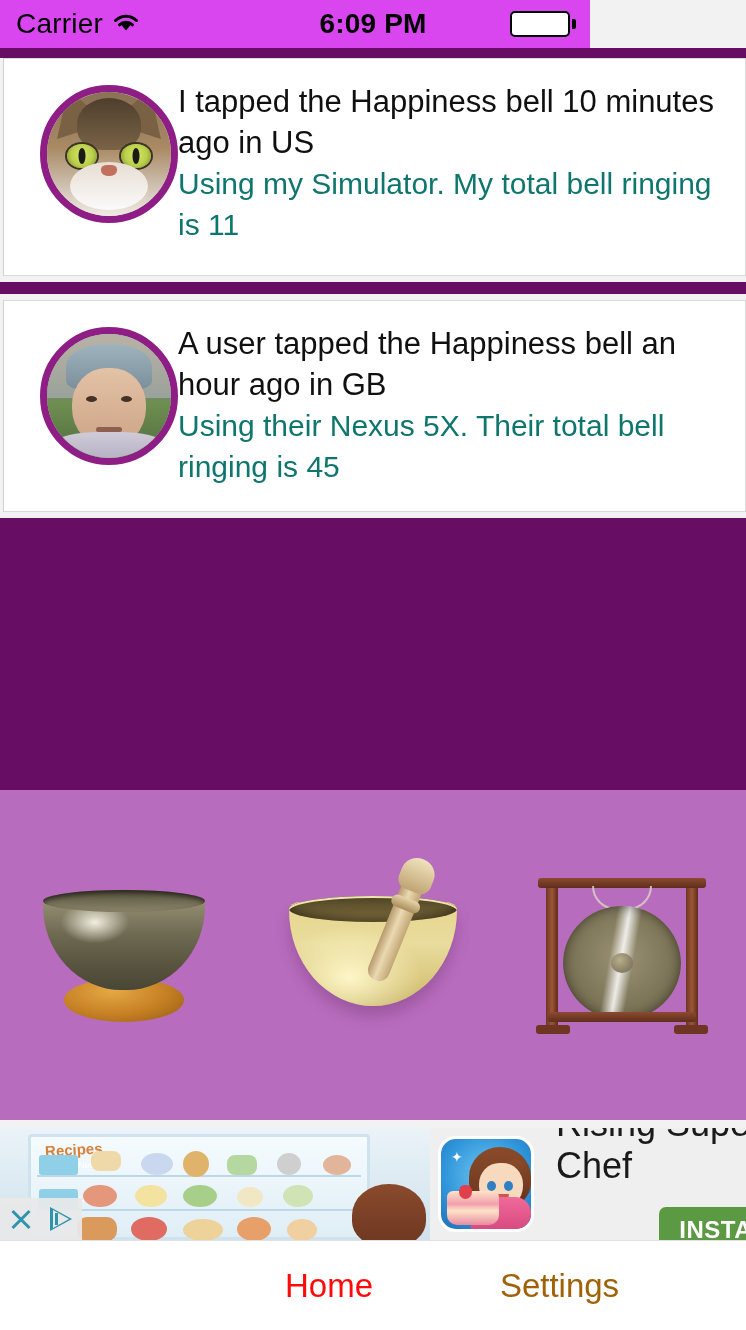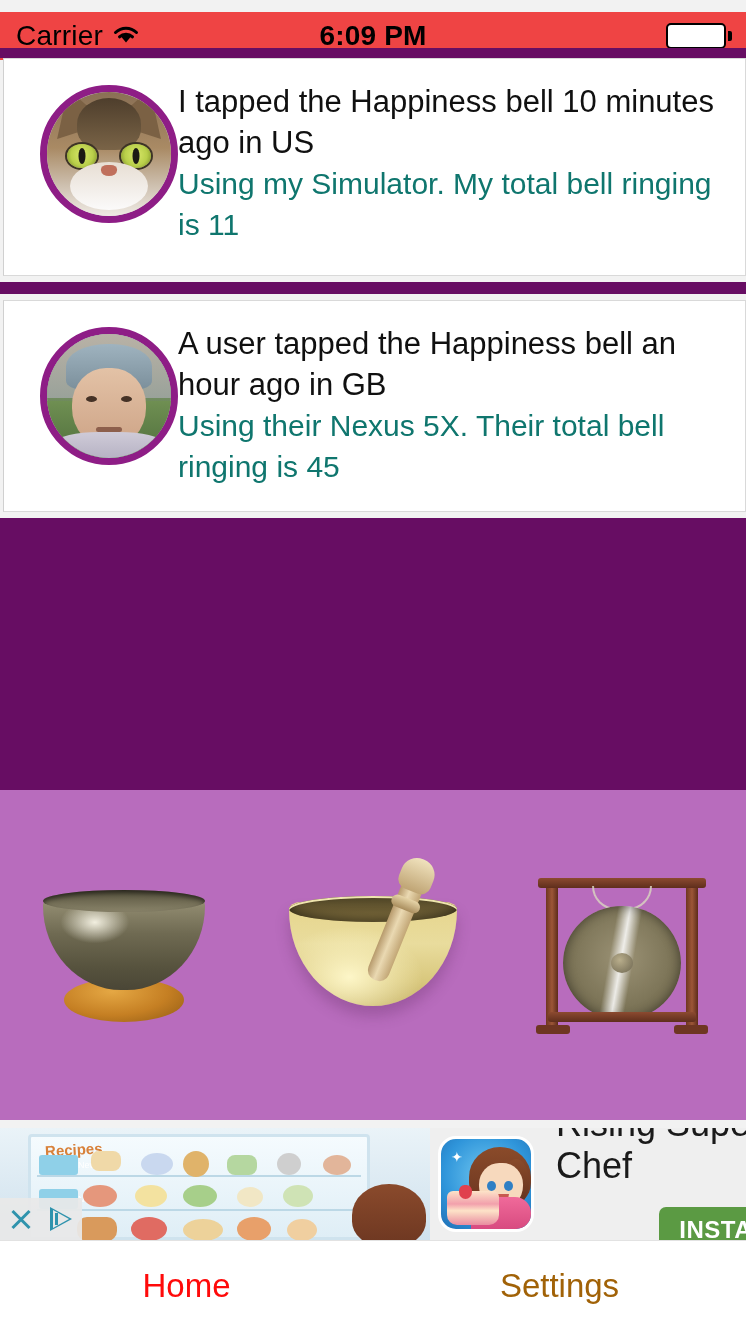--- a/index.html
+++ b/index.html
@@ -7,22 +7,22 @@
   html, body {
     width:746px; height:1330px;
     background:#ffffff;
     font-family:"Liberation Sans", sans-serif;
     overflow:hidden;
   }
   #app { position:relative; width:746px; height:1330px; background:#f2f2f2; }
 
   
   .statusbar{
-    position:absolute; top:12px; left:0; width:746px; height:48px;
-    background:#ef4444; display:flex; align-items:center;
+    position:absolute; top:0; left:0; width:590px; height:48px;
+    background:#d946ef; display:flex; align-items:center;
   }
   .sb-left{ position:absolute; left:16px; display:flex; align-items:center; gap:8px; }
   .sb-carrier{ font-size:28px; color:#000; letter-spacing:0.2px; }
   .sb-center{
     position:absolute; left:0; width:746px; text-align:center;
     font-size:28px; font-weight:bold; color:#000; letter-spacing:0.2px;
   }
   .sb-right{ position:absolute; right:14px; display:flex; align-items:center; }
   .battery{
     width:60px; height:26px; border:2px solid #000; border-radius:5px;
@@ -309,21 +309,21 @@
     padding:9px 20px; border-radius:7px; letter-spacing:.5px;
   }
 
   
   .tabbar{
     position:absolute; left:0; bottom:0; width:746px; height:90px;
     background:#ffffff; border-top:1px solid #e2e2e2;
     display:flex; align-items:center;
   }
   .tab{ flex:1 1 0; text-align:center; font-size:33px; color:#a16207; }
-  .tab.active{ color:#ff0a0a; }
+  .tab.active{ color:#ff0a0a;text-align:right; }
 </style>
 </head>
 <body>
 
 <div id="app">
 
   <div class="statusbar">
     <div class="sb-left">
       <span class="sb-carrier">Carrier</span>
       <span>

